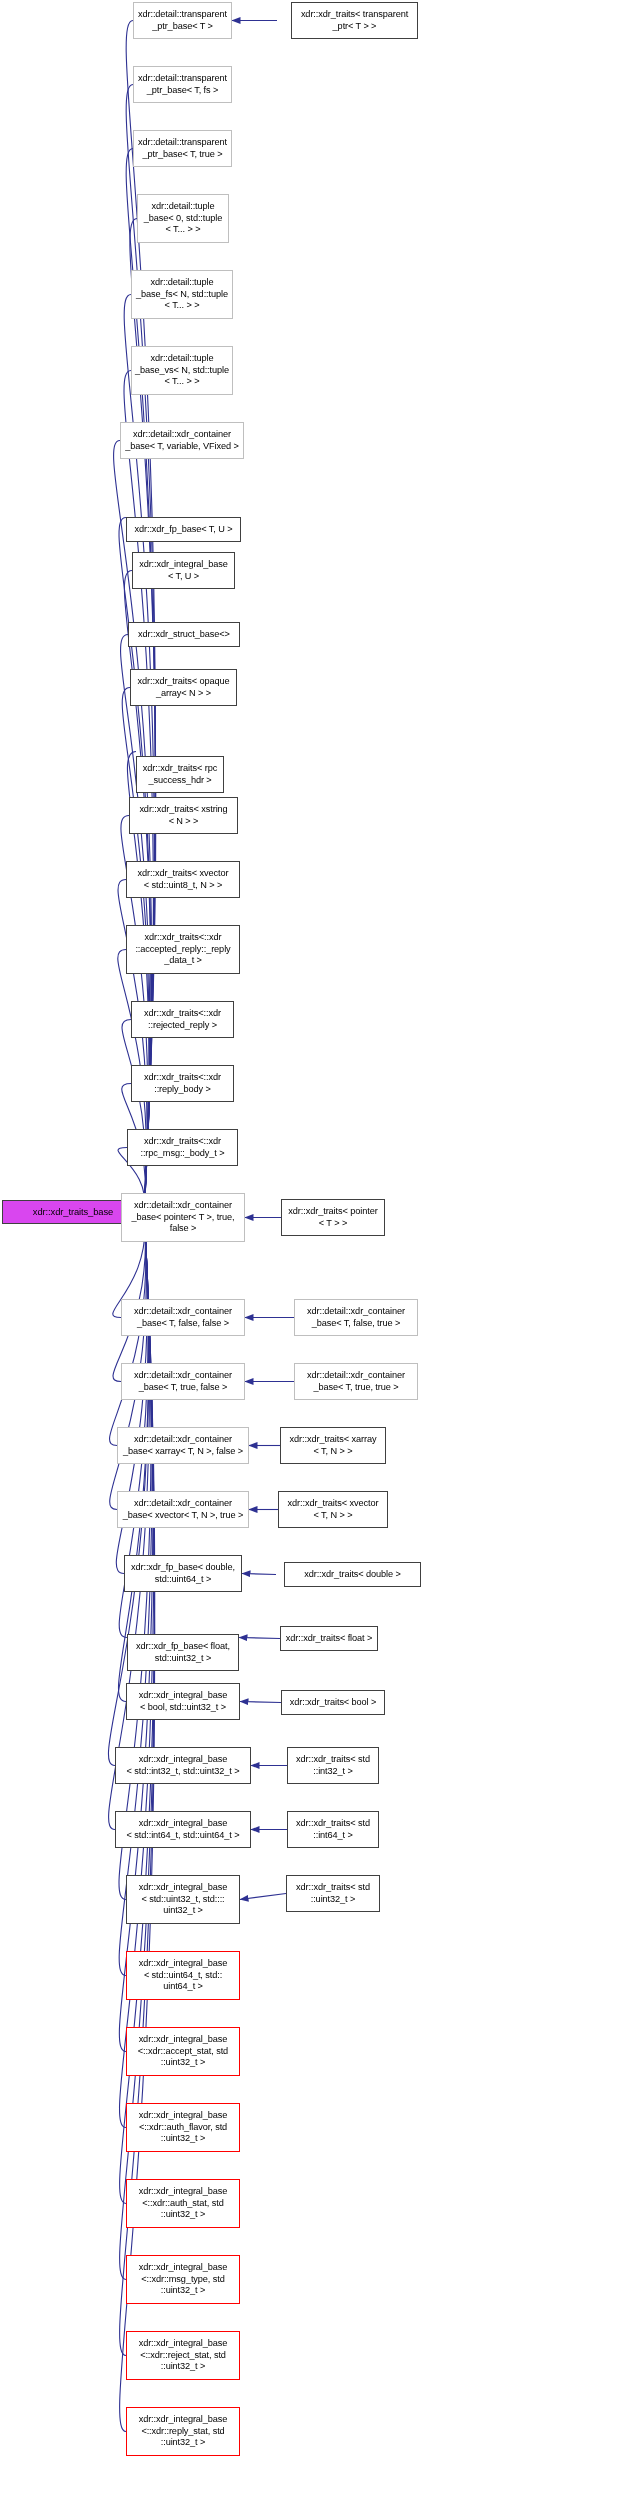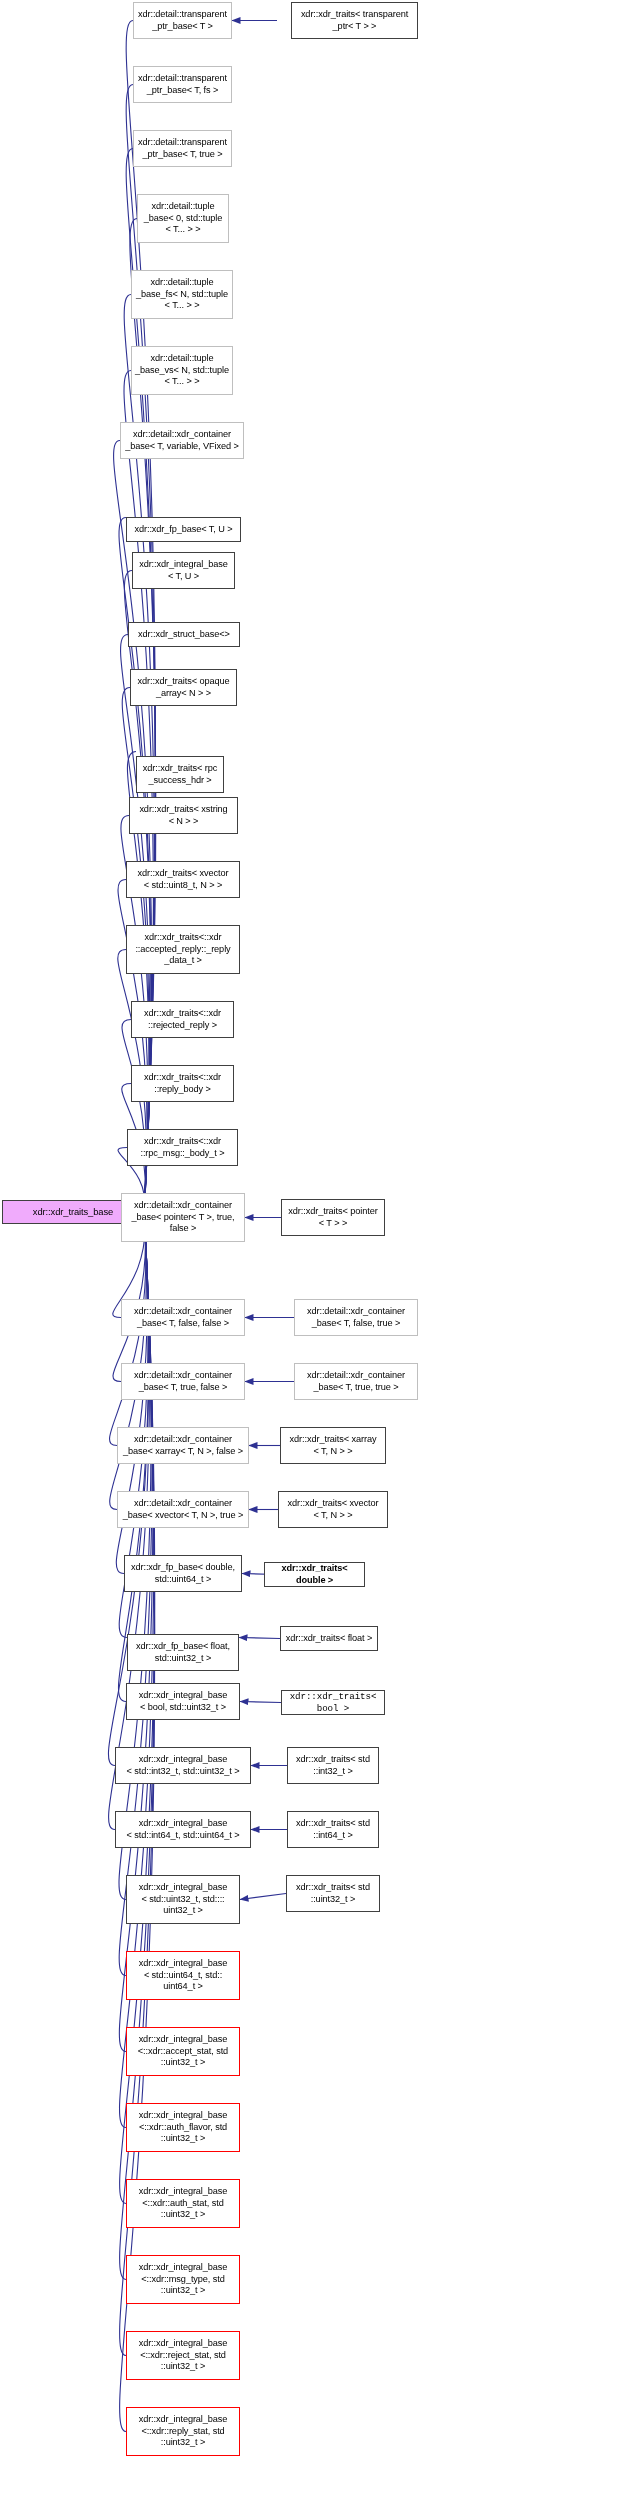--- a/index.html
+++ b/index.html
@@ -41,21 +41,21 @@
     white-space: pre-line;
     padding: 0 2px;
   }
   .node.bold {
     border: 1.6px solid #404040;
   }
   .node.red {
     border: 1.5px solid #ff0000;
   }
   .node.root {
-    background: #f0abfc;
+    background: #d946ef;
     border: 1.4px solid #404040;
     font-size: 9.4px;
   }
 </style>
 </head>
 <body>
 
 <div id="graph">
   <svg id="edges" viewBox="0 0 625 2507" xmlns="http://www.w3.org/2000/svg">
     <defs>
@@ -204,23 +204,23 @@
       <div class="node bold" style="left: 281px; top: 1199px; width: 104px; height: 37px;"><span>xdr::xdr_traits&lt; pointer
 &lt; T &gt; &gt;</span></div>
       <div class="node" style="left: 294px; top: 1299px; width: 124px; height: 37px;"><span>xdr::detail::xdr_container
 _base&lt; T, false, true &gt;</span></div>
       <div class="node" style="left: 294px; top: 1363px; width: 124px; height: 37px;"><span>xdr::detail::xdr_container
 _base&lt; T, true, true &gt;</span></div>
       <div class="node bold" style="left: 280px; top: 1427px; width: 106px; height: 37px;"><span>xdr::xdr_traits&lt; xarray
 &lt; T, N &gt; &gt;</span></div>
       <div class="node bold" style="left: 278px; top: 1491px; width: 110px; height: 37px;"><span>xdr::xdr_traits&lt; xvector
 &lt; T, N &gt; &gt;</span></div>
-      <div class="node bold" style="left: 264px; top: 1562px; width: 101px; height: 25px; font-weight: bold;"><span>xdr::xdr_traits&lt; double &gt;</span></div>
+      <div class="node bold" style="left: 284px; top: 1562px; width: 137px; height: 25px;"><span>xdr::xdr_traits&lt; double &gt;</span></div>
       <div class="node bold" style="left: 280px; top: 1626px; width: 98px; height: 25px;"><span>xdr::xdr_traits&lt; float &gt;</span></div>
-      <div class="node bold" style="left: 281px; top: 1690px; width: 104px; height: 25px; font-family: Liberation Mono, monospace;"><span>xdr::xdr_traits&lt; bool &gt;</span></div>
+      <div class="node bold" style="left: 281px; top: 1690px; width: 104px; height: 25px;"><span>xdr::xdr_traits&lt; bool &gt;</span></div>
       <div class="node bold" style="left: 287px; top: 1747px; width: 92px; height: 37px;"><span>xdr::xdr_traits&lt; std
 ::int32_t &gt;</span></div>
       <div class="node bold" style="left: 287px; top: 1811px; width: 92px; height: 37px;"><span>xdr::xdr_traits&lt; std
 ::int64_t &gt;</span></div>
       <div class="node bold" style="left: 286px; top: 1875px; width: 94px; height: 37px;"><span>xdr::xdr_traits&lt; std
 ::uint32_t &gt;</span></div>
     </div>
 </div>
 
 </body></html>

